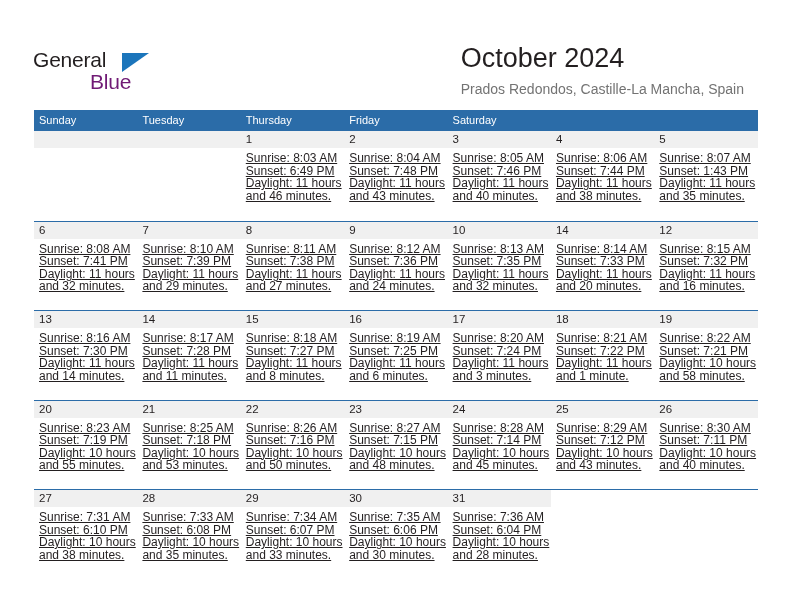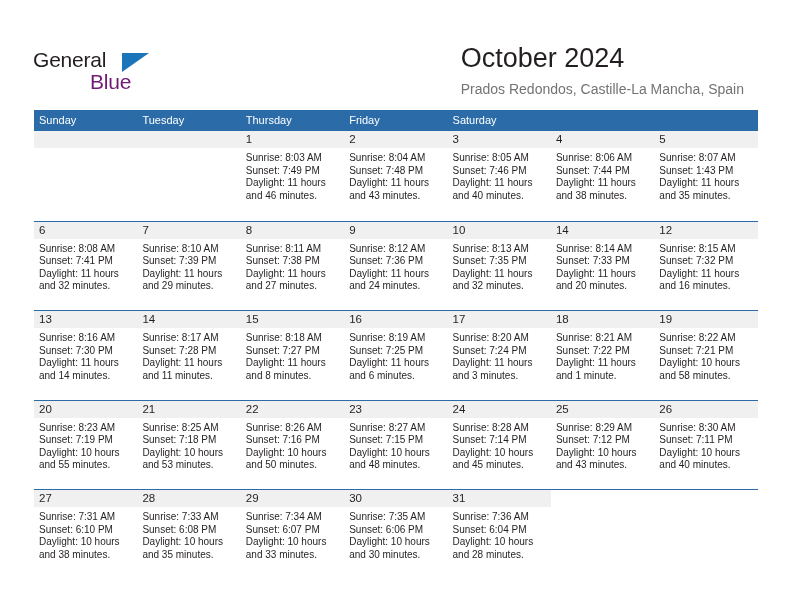--- a/index.html
+++ b/index.html
@@ -132,23 +132,24 @@
     box-sizing: border-box;
   }
   .day-cell.blank .day-num-band {
     background: #f0f0f0;
   }
   .day-cell.void .day-num-band {
     background: transparent;
   }
   .day-info {
     padding: 4px 5px 0 5px;
-    font-size: 10px;
+    font-size: 12px;
     line-height: 12.6px;
     color: #231f20;
+    text-decoration: underline;
   }
   .day-info div {
     white-space: nowrap;
   }
 </style>
 </head>
 <body>
 
 <div class="page">
 
@@ -180,21 +181,21 @@
           <div class="day-cell blank">
             <div class="day-num-band"></div>
           </div>
           <div class="day-cell blank">
             <div class="day-num-band"></div>
           </div>
           <div class="day-cell">
             <div class="day-num-band">1</div>
             <div class="day-info">
               <div>Sunrise: 8:03 AM</div>
-              <div>Sunset: 7:49 PM</div>
+              <div>Sunset: 6:49 PM</div>
               <div>Daylight: 11 hours</div>
               <div>and 46 minutes.</div>
             </div>
           </div>
           <div class="day-cell">
             <div class="day-num-band">2</div>
             <div class="day-info">
               <div>Sunrise: 8:04 AM</div>
               <div>Sunset: 7:48 PM</div>
               <div>Daylight: 11 hours</div>

